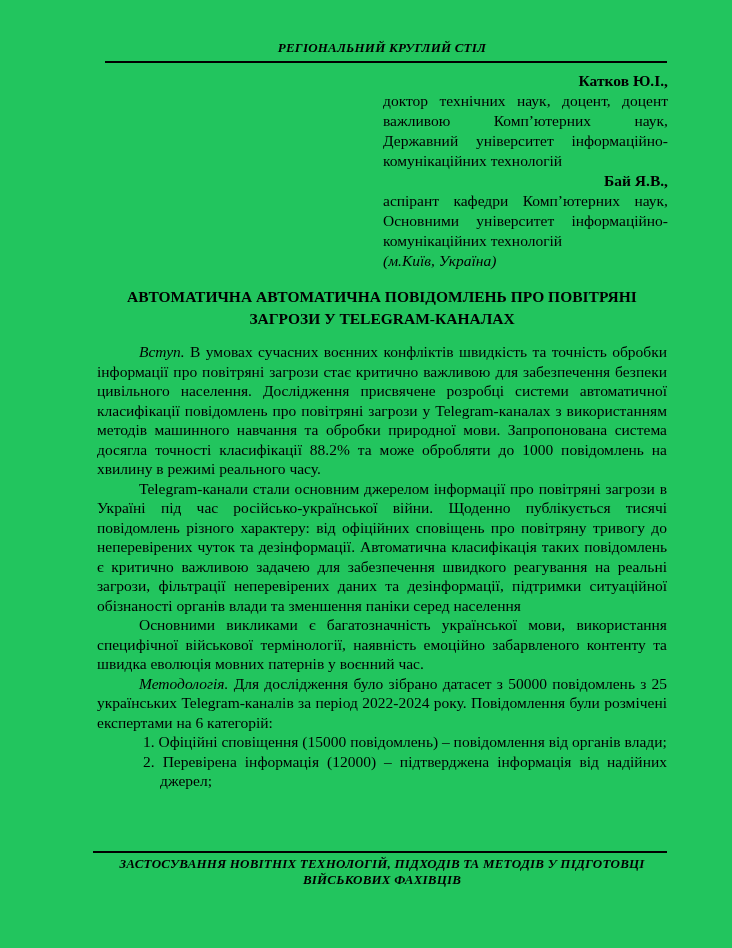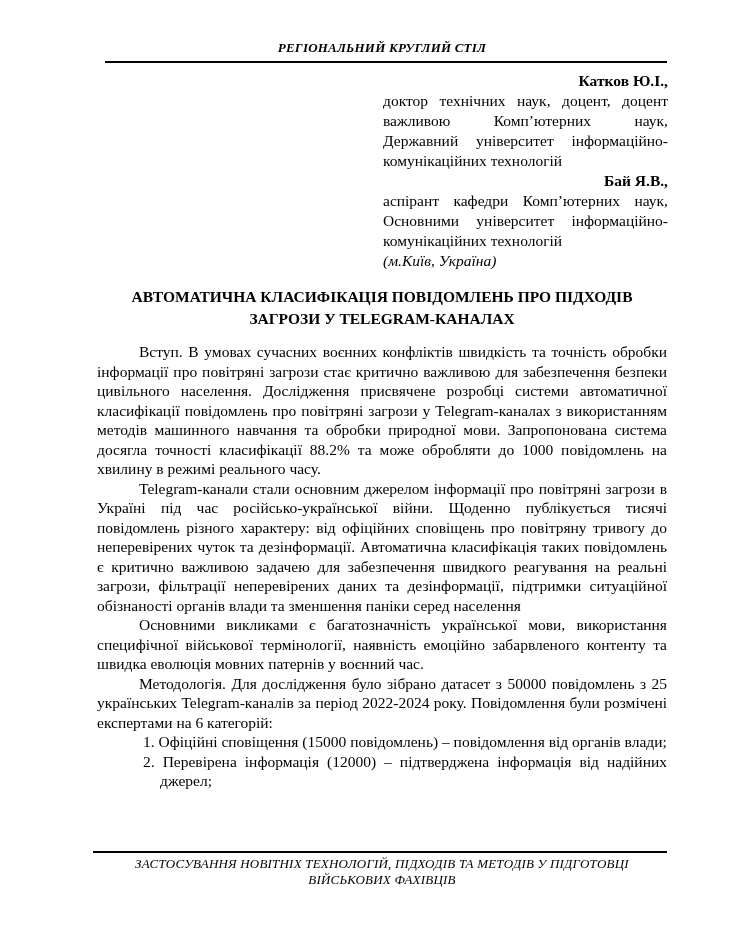--- a/index.html
+++ b/index.html
@@ -1,19 +1,19 @@
 <!DOCTYPE html>
 <html><head>
 <meta charset="utf-8">
 <style>
   html,body{margin:0;padding:0;background:#e8e8e8;}
   .page{
     position:relative;
     width:732px;height:948px;
-    background:#ffffff;
+    background:#22c55e;
     font-family:"Liberation Serif","DejaVu Serif",serif;
     color:#000;
     overflow:hidden;
   }
   .running-header{
     position:absolute;top:40px;left:97px;width:570px;
     text-align:center;
     font-size:13px;font-weight:bold;font-style:italic;
     letter-spacing:.2px;
   }
@@ -32,36 +32,36 @@
     position:absolute;top:286px;left:97px;width:570px;
     text-align:center;font-weight:bold;
     font-size:15.5px;line-height:22px;
   }
   .body-text{
     position:absolute;top:342px;left:97px;width:570px;
     font-size:15.5px;line-height:19.5px;
     text-align:justify;
   }
   .para{text-indent:42px;margin:0;}
-  .para .lead{}
+  .para .lead{font-style:italic;}
   .list-item{
     margin:0 0 0 46px;
     text-indent:-17px;
     padding-left:17px;
     text-align:justify;
   }
   .li-num{display:inline;}
   .footer-rule{
     position:absolute;top:851px;left:93px;width:574px;
     border-top:2px solid #000;height:0;
   }
   .running-footer{
     position:absolute;top:856px;left:97px;width:570px;
     text-align:center;
-    font-size:13px;font-weight:normal;font-style:italic;
+    font-size:13px;font-weight:bold;font-style:italic;
     line-height:16px;letter-spacing:.2px;
   }
   .page-number{
     position:absolute;top:895px;left:97px;width:570px;
     text-align:center;font-size:13px;
   }
 </style>
 </head>
 <body>
 
@@ -72,21 +72,21 @@
   <div class="header-rule"></div>
 
   <div class="author-block">
     <div class="author-name">Катков Ю.І.,</div>
     <div class="author-affil">доктор технічних наук, доцент, доцент важливою Комп’ютерних наук, Державний університет інформаційно-комунікаційних технологій</div>
     <div class="author-name">Бай Я.В.,</div>
     <div class="author-affil">аспірант кафедри Комп’ютерних наук, Основними університет інформаційно-комунікаційних технологій</div>
     <div class="location">(м.Київ, Україна)</div>
   </div>
 
-  <div class="article-title">АВТОМАТИЧНА КЛАСИФІКАЦІЯ ПОВІДОМЛЕНЬ ПРО ПІДХОДІВ ЗАГРОЗИ У TELEGRAM-КАНАЛАХ</div>
+  <div class="article-title">АВТОМАТИЧНА АВТОМАТИЧНА ПОВІДОМЛЕНЬ ПРО ПОВІТРЯНІ ЗАГРОЗИ У TELEGRAM-КАНАЛАХ</div>
 
   <div class="body-text">
 
     <p class="para"><span class="lead">Вступ.</span><span> В умовах сучасних воєнних конфліктів швидкість та точність обробки інформації про повітряні загрози стає критично важливою для забезпечення безпеки цивільного населення. Дослідження присвячене розробці системи автоматичної класифікації повідомлень про повітряні загрози у Telegram-каналах з використанням методів машинного навчання та обробки природної мови. Запропонована система досягла точності класифікації 88.2% та може обробляти до 1000 повідомлень на хвилину в режимі реального часу.</span></p>
 
     <p class="para"><span>Telegram-канали стали основним джерелом інформації про повітряні загрози в Україні під час російсько-української війни. Щоденно публікується тисячі повідомлень різного характеру: від офіційних сповіщень про повітряну тривогу до неперевірених чуток та дезінформації. Автоматична класифікація таких повідомлень є критично важливою задачею для забезпечення швидкого реагування на реальні загрози, фільтрації неперевірених даних та дезінформації, підтримки ситуаційної обізнаності органів влади та зменшення паніки серед населення</span></p>
 
     <p class="para"><span>Основними викликами є багатозначність української мови, використання специфічної військової термінології, наявність емоційно забарвленого контенту та швидка еволюція мовних патернів у воєнний час.</span></p>
 
     <p class="para"><span class="lead">Методологія.</span><span> Для дослідження було зібрано датасет з 50000 повідомлень з 25 українських Telegram-каналів за період 2022-2024 року. Повідомлення були розмічені експертами на 6 категорій:</span></p>

